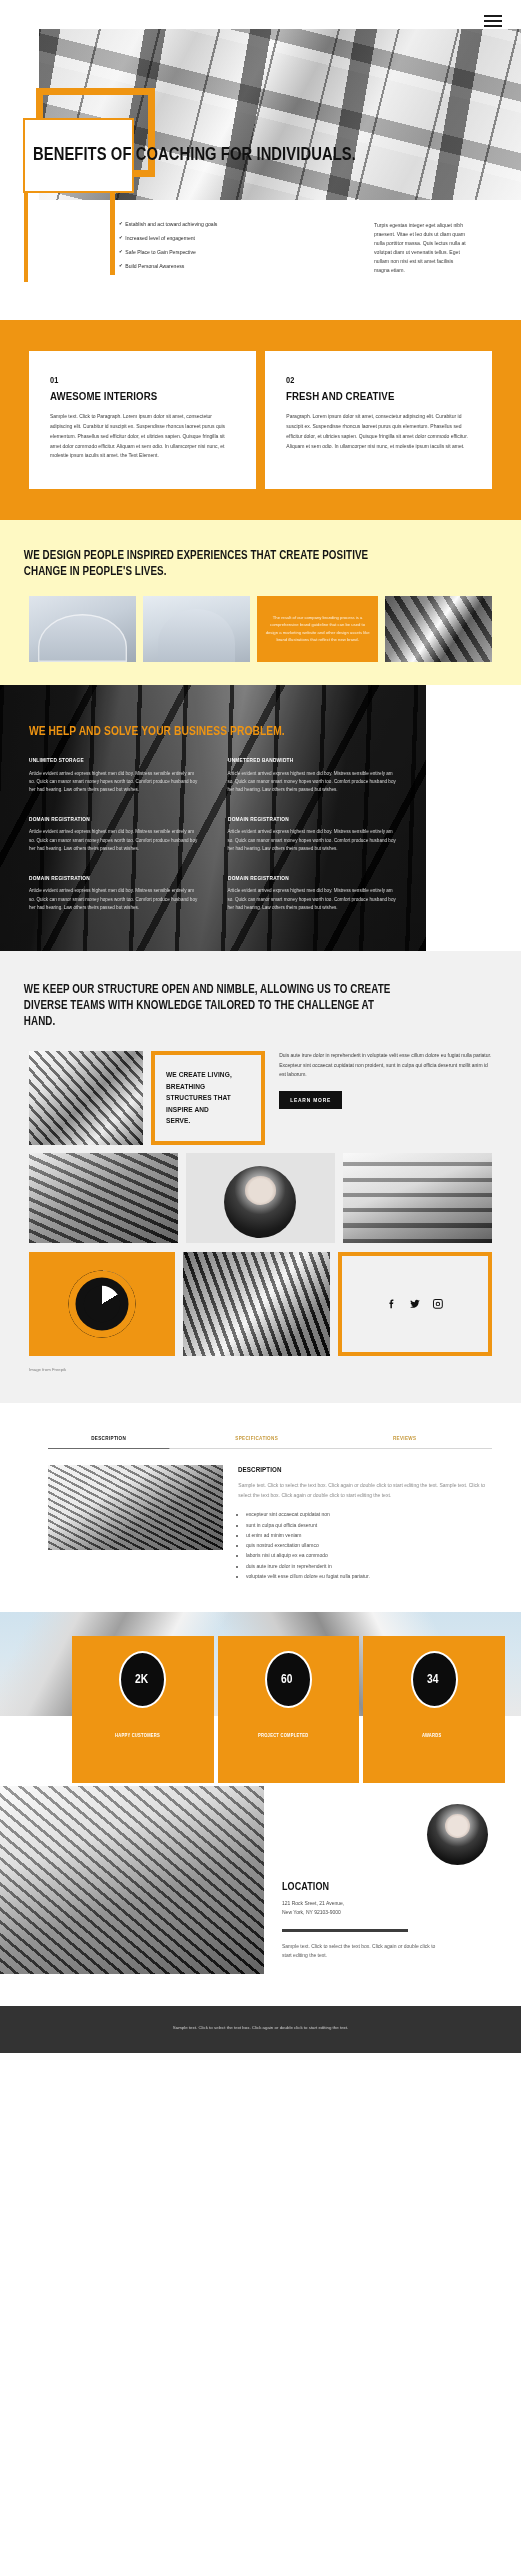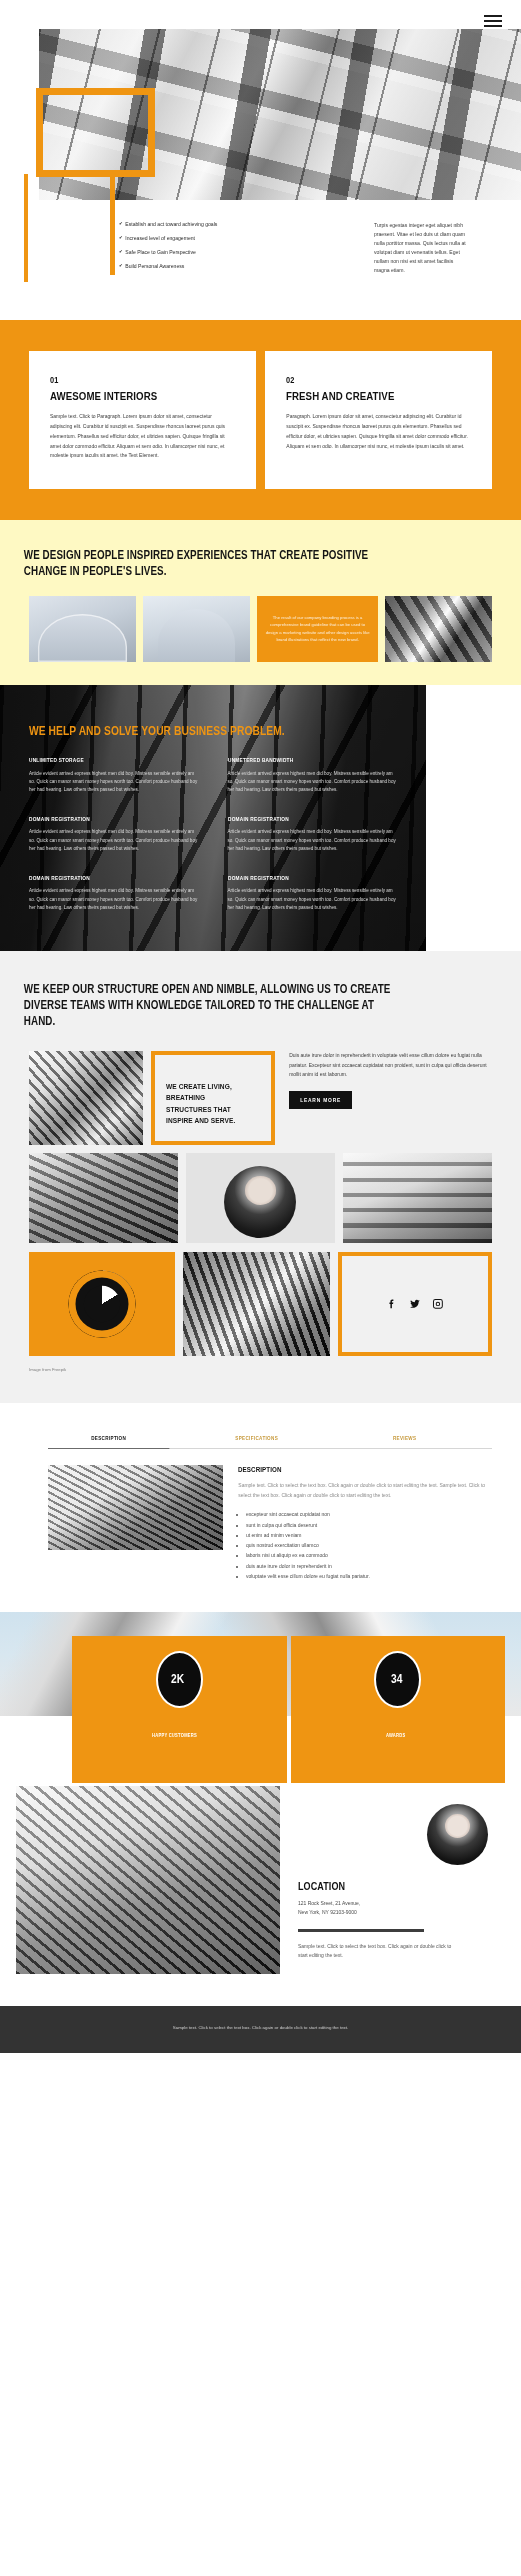--- a/index.html
+++ b/index.html
@@ -156,21 +156,21 @@
   .nr-photo {
     width: 114px; height: 94px; position: relative; overflow: hidden;
     background: linear-gradient(135deg,#fbfbfb 0%,#d2d2d2 25%,#4a4a4a 52%,#e3e3e3 74%,#1f1f1f 100%);
   }
   .nr-photo::after {
     content:""; position:absolute; inset:0;
     background: repeating-linear-gradient(48deg, rgba(0,0,0,.7) 0 2.8px, rgba(255,255,255,.55) 2.8px 8.3px);
     opacity:.7;
   }
   .nr-quote {
-    width: 124px; border: 4.9px solid #ef9512; background: #f1f1f1;
+    width: 114px; border: 4.9px solid #ef9512; background: #f1f1f1;
     display:flex; align-items:flex-end; padding: 14px 11px;
   }
   .nr-quote h3 { font-size: 8px; line-height: 1.45; color: #141414; }
   .nr-right { flex: 1; padding-left: 5.6px; }
   .nr-right p { font-size: 5px; line-height: 1.95; color: #3b3b3b; }
   .btn-learn {
     display:inline-block; margin-top: 11px; background: #111; color: #fff;
     font-size: 4.9px; letter-spacing: 0.8px; font-weight: 700; padding: 6.3px 11px; border: 0; cursor: pointer;
   }
 
@@ -243,21 +243,21 @@
   .stats-row { position: absolute; left: 0; top: 23.6px; width: 521px; display: flex; gap: 4px; padding: 0 44px; margin-left: 28px; }
   .stat { flex: 1; background: #ef9512; height: 147px; display:flex; flex-direction:column; align-items:center; padding-top: 15.3px; }
   .stat-circle {
     width: 47px; height: 57px; border-radius: 50%; background: #0c0c0c;
     border: 2.1px solid #fff; display:flex; align-items:center; justify-content:center;
   }
   .stat-num { font-size: 12.5px; color: #fff; }
   .stat-label { margin-top: 23.6px; font-size: 5px; color: #fff; letter-spacing: 0.3px; }
 
   
-  .sec-loc { position: relative; width: 521px; background:#fff; padding: 0 0 32px 16px; display:flex; }
+  .sec-loc { position: relative; width: 521px; background:#fff; padding: 0 0 32px 0; display:flex; }
   .loc-photo {
     width: 264px; height: 188px; position: relative; overflow: hidden;
     background: linear-gradient(160deg,#f8f8f8 0%,#cecece 30%,#5d5d5d 58%,#121212 100%);
   }
   .loc-photo::after{content:"";position:absolute;inset:0;background:repeating-linear-gradient(40deg,rgba(0,0,0,.62) 0 2.8px,rgba(255,255,255,.55) 2.8px 9.7px);opacity:.62;}
   .loc-right { flex: 1; padding: 18px 29px 0 18px; position: relative; }
   .loc-avatar {
     width: 61px; height: 61px; border-radius: 50%; margin-left: auto; margin-right: 4.2px;
     background: radial-gradient(circle at 50% 34%, #f3f3f3 0 16%, #c1c1c1 17%, #3a3a3a 44%, #141414 72%, #060606 100%);
     position: relative; overflow: hidden; margin-bottom: 15.3px;
@@ -289,20 +289,25 @@
         <span></span>
     </div>
     <div class="hero-photo"></div>
     <div class="hero-frame"></div>
 
     <div class="hero-bars">
       <div class="bar-a"></div>
       <div class="bar-b"></div>
     </div>
 
+    <div class="hero-card">
+      <div class="hero-card-inner">
+        <h1 class="hero-title cond">BENEFITS OF COACHING FOR INDIVIDUALS.</h1>
+      </div>
+    </div>
 
     <ul class="hero-list">
       <li>Establish and act toward achieving goals</li>
       <li>Increased level of engagement</li>
       <li>Safe Place to Gain Perspective</li>
       <li>Build Personal Awareness</li>
     </ul>
 
     <p class="hero-para">Turpis egestas integer eget aliquet nibh praesent. Vitae et leo duis ut diam quam nulla porttitor massa. Quis lectus nulla at volutpat diam ut venenatis tellus. Eget nullam non nisi est sit amet facilisis magna etiam.</p>
   </section>
@@ -435,20 +440,26 @@
     <div class="stats-bg"></div>
     <div class="stats-row">
       <div class="stat">
         <div class="stat-circle">
           <span class="stat-num cond">2K</span>
         </div>
         <div class="stat-label cond">HAPPY CUSTOMERS</div>
       </div>
       <div class="stat">
         <div class="stat-circle">
+          <span class="stat-num cond">60</span>
+        </div>
+        <div class="stat-label cond">PROJECT COMPLETED</div>
+      </div>
+      <div class="stat">
+        <div class="stat-circle">
           <span class="stat-num cond">34</span>
         </div>
         <div class="stat-label cond">AWARDS</div>
       </div>
     </div>
   </section>
 
   <section class="sec-loc">
     <div class="loc-photo"></div>
     <div class="loc-right">

